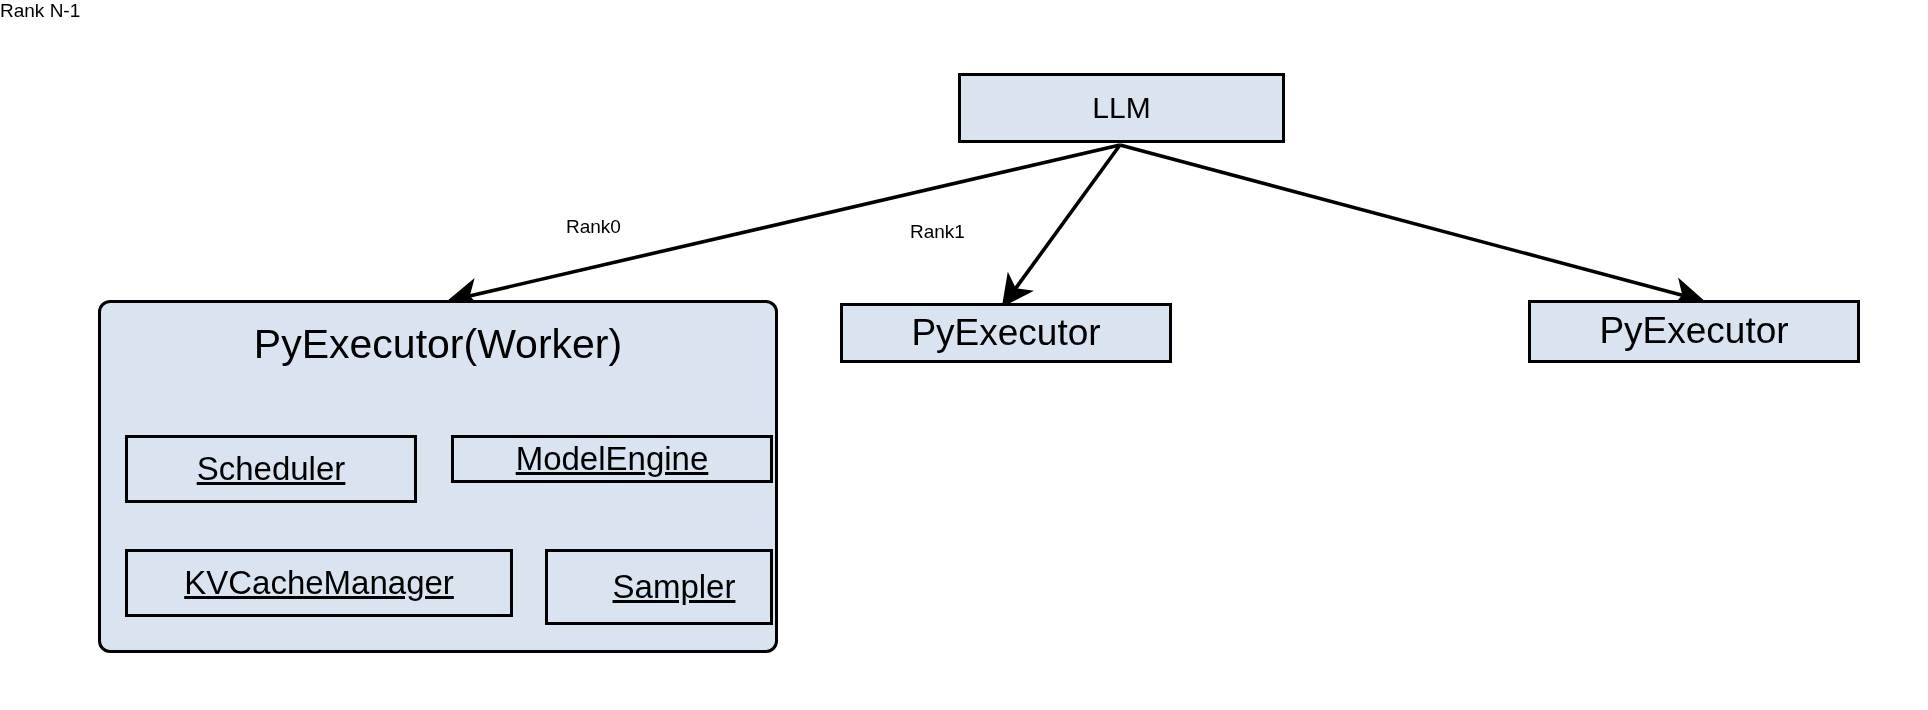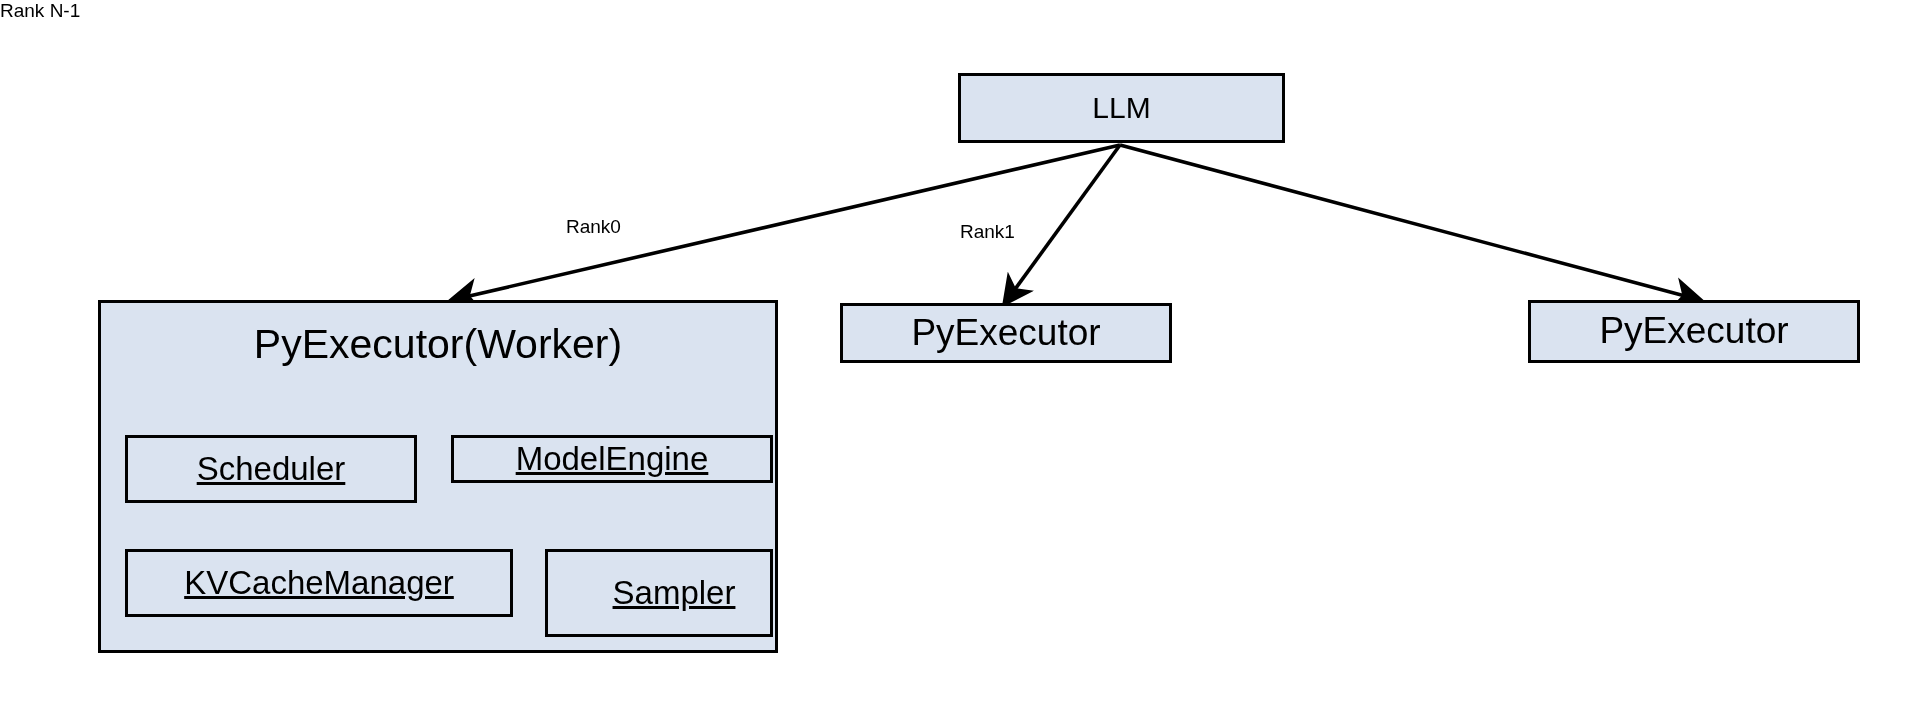--- a/index.html
+++ b/index.html
@@ -46,20 +46,21 @@
     height: 70px;
     font-size: 30px;
   }
   .node-worker {
     left: 98px;
     top: 300px;
     width: 680px;
     height: 353px;
     display: block;
     padding: 0;
+    border-radius: 12px;
   }
   .worker-title {
     position: absolute;
     left: 0;
     top: 20px;
     width: 100%;
     text-align: center;
     font-size: 41px;
     color: #000000;
     white-space: nowrap;
@@ -92,21 +93,21 @@
   .sub-kvcachemanager {
     left: 24px;
     top: 246px;
     width: 388px;
     height: 68px;
   }
   .sub-sampler {
     left: 444px;
     top: 246px;
     width: 228px;
-    height: 88px;
+    height: 76px;
     padding-left: 30px;
   }
   .node-exec-mid {
     left: 840px;
     top: 303px;
     width: 332px;
     height: 60px;
     font-size: 37px;
   }
   .node-exec-right {
@@ -117,21 +118,21 @@
     font-size: 37px;
   }
   .edge-label {
     position: absolute;
     font-size: 19px;
     color: #000000;
     white-space: nowrap;
     background: transparent;
   }
   .label-rank0 { left: 566px; top: 216px; text-align: right; }
-  .label-rank1 { left: 960px; top: 221px; }
+  .label-rank1 { left: 910px; top: 221px; }
 </style>
 </head>
 <body>
 
 <div id="diagram-canvas">
 
   <svg id="edge-layer" viewBox="0 0 1928 710" width="1928" height="710" xmlns="http://www.w3.org/2000/svg">
     <defs>
       <marker id="arrowhead" viewBox="0 0 12 12" refX="10" refY="6" markerWidth="9" markerHeight="9" orient="auto-start-reverse" markerUnits="strokeWidth">
         <path d="M 0 0 L 12 6 L 0 12 L 3.2 6 z" fill="#000000"></path>

